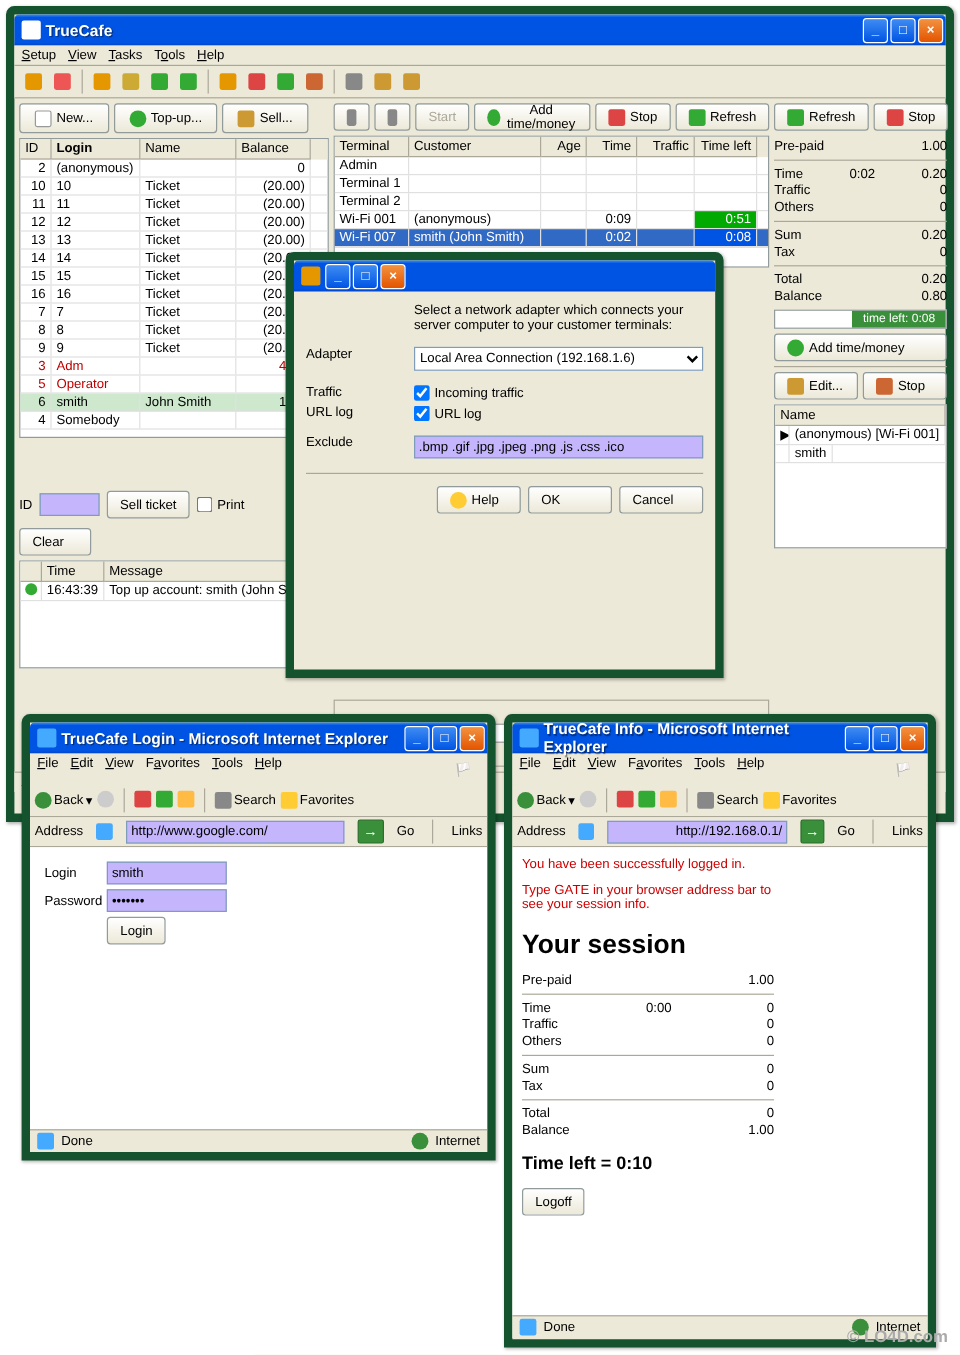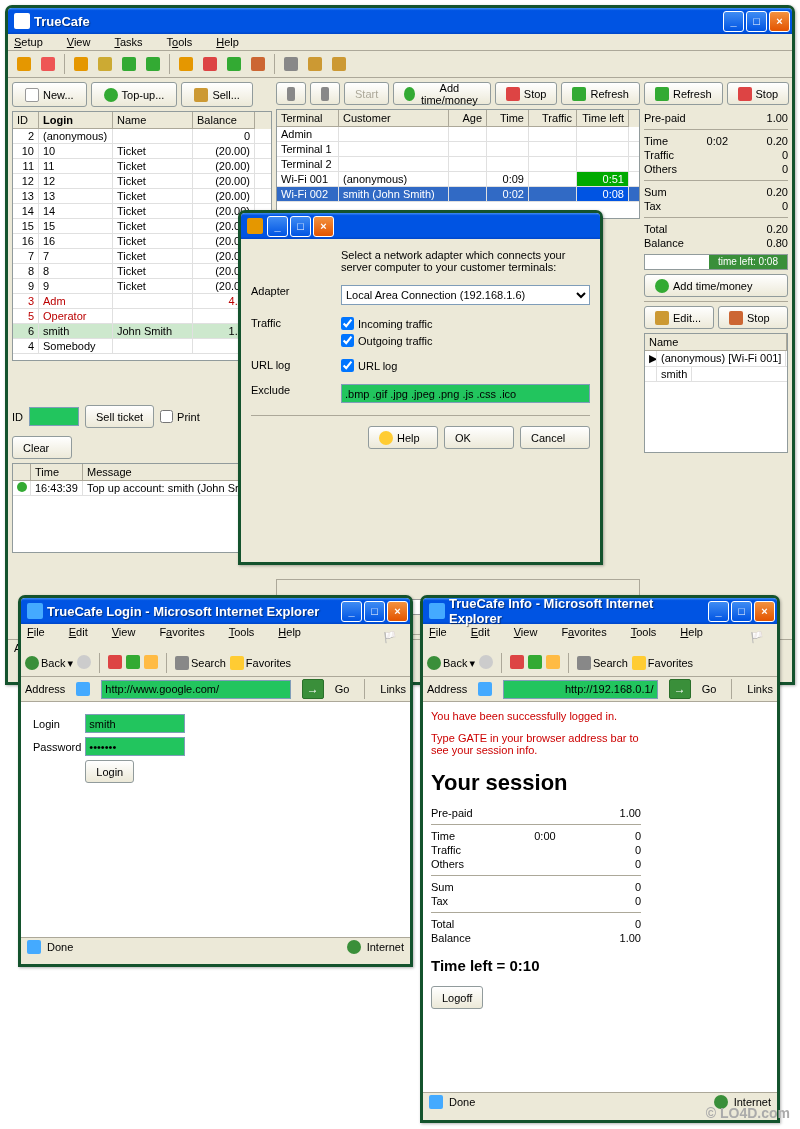--- a/index.html
+++ b/index.html
@@ -1,45 +1,45 @@
 <!DOCTYPE html>
 <html><head>
 <meta charset="utf-8">
 <style>
 * { box-sizing: border-box; margin: 0; padding: 0; }
 body { font-family: Tahoma, sans-serif; font-size: 11px; background: #fff; width: 800px; height: 1129px; position: relative; overflow: hidden; }
-.window { position: absolute; border: 3px solid #14532d; border-radius: 7px 7px 0 0; background: #ECE9D8; box-shadow: 1px 1px 3px rgba(0,0,0,0.3); }
+.window { position: absolute; border: 7px solid #14532d; border-radius: 7px 7px 0 0; background: #ECE9D8; box-shadow: 1px 1px 3px rgba(0,0,0,0.3); }
 .titlebar { height: 26px; background: linear-gradient(to bottom, #3F8CF3 0%, #0054E3 10%, #0054E3 90%, #0046C8 100%); display: flex; align-items: center; padding: 0 2px 0 6px; color: #fff; font-weight: bold; font-size: 13px; border-radius: 4px 4px 0 0; }
 .titlebar-icon { width: 16px; height: 16px; margin-right: 4px; background: #fff; border-radius: 2px; }
 .titlebar-text { flex: 1; text-shadow: 1px 1px 1px rgba(0,0,0,0.5); }
 .winbtns { display: flex; gap: 2px; }
 .winbtn { width: 21px; height: 21px; border-radius: 3px; border: 1px solid #fff; color: #fff; font-weight: bold; font-size: 11px; display: flex; align-items: center; justify-content: center; cursor: pointer; }
 .winbtn.min, .winbtn.max { background: linear-gradient(to bottom, #3F8CF3, #0054E3); }
 .winbtn.close { background: linear-gradient(to bottom, #F3923F, #E35400); }
-.menubar { background: #ECE9D8; padding: 2px 6px; display: flex; gap: 24px; font-size: 11px; }
+.menubar { background: #ECE9D8; padding: 2px 6px; display: flex; gap: 10px; font-size: 11px; }
 .menubar span { cursor: pointer; }
 .menubar span u { text-decoration: underline; }
 .toolbar { background: #ECE9D8; padding: 2px 4px; display: flex; gap: 0; align-items: center; border-bottom: 1px solid #ACA899; flex-wrap: wrap; }
 .toolbar.br-top { border-top: 1px solid #ACA899; }
 .tb-btn { width: 22px; height: 22px; margin: 0 1px; display: flex; align-items: center; justify-content: center; border-radius: 2px; cursor: pointer; }
 .tb-sep { width: 1px; height: 20px; background: #ACA899; margin: 0 4px; }
 .btn { background: linear-gradient(to bottom, #fff, #ECE9D8); border: 1px solid #919B9C; border-radius: 3px; padding: 2px 10px; cursor: pointer; font-size: 11px; display: inline-flex; align-items: center; gap: 4px; height: 23px; }
 .btn.big { height: 25px; padding: 2px 12px; }
 .btn.disabled { color: #ACA899; }
 .content { padding: 4px; }
 .grid { background: #fff; border: 1px solid #919B9C; font-size: 11px; }
 .grid-head { background: #ECE9D8; display: flex; }
 .grid-head .cell { border-right: 1px solid #ACA899; border-bottom: 1px solid #ACA899; padding: 2px 4px; }
 .grid-body { }
 .grid-row { display: flex; border-bottom: 1px solid #E0E0E0; }
 .grid-row .cell { padding: 1px 4px; border-right: 1px solid #E0E0E0; overflow: hidden; white-space: nowrap; }
 .grid-row.sel { background: #316AC5; color: #fff; }
 .grid-row.red { color: #B00; }
 .grid-row.green-bg { background: #CDE8CD; }
-.txtfield { border: 1px solid #7F9DB9; background: #22c55e; padding: 1px 3px; height: 19px; font-size: 11px; }
+.txtfield { border: 1px solid #7F9DB9; background: #c4b5fd; padding: 1px 3px; height: 19px; font-size: 11px; }
 .chk { display: inline-flex; align-items: center; gap: 4px; }
 .chk input { width: 13px; height: 13px; }
 .statusbar { background: #ECE9D8; border-top: 1px solid #ACA899; padding: 2px 6px; font-size: 11px; display: flex; align-items: center; gap: 6px; }
 .ie-toolbar { background: #ECE9D8; padding: 3px 4px; display: flex; align-items: center; gap: 4px; border-bottom: 1px solid #ACA899; font-size: 11px; }
 .ie-addr { background: #ECE9D8; padding: 2px 4px; display: flex; align-items: center; gap: 11px; border-bottom: 1px solid #ACA899; font-size: 11px; }
 .ie-body { background: #fff; padding: 8px; font-size: 11px; overflow: auto; }
 .go-btn { width: 22px; height: 20px; background: #3A8F3A; border: 1px solid #2A6F2A; border-radius: 2px; color: #fff; display: flex; align-items: center; justify-content: center; cursor: pointer; font-size: 12px; }
 .progress-bar { height: 16px; background: #fff; border: 1px solid #919B9C; position: relative; }
 .progress-fill { background: #3A8F3A; height: 100%; position: absolute; right: 0; top: 0; color: #fff; text-align: center; font-size: 10px; line-height: 14px; }
 .rt { text-align: right; }
@@ -317,21 +317,21 @@
             </div>
             <div class="grid-row">
               <div class="cell" style="width:62px">Wi-Fi 001</div>
               <div class="cell" style="width:110px">(anonymous)</div>
               <div class="cell rt" style="width:38px"></div>
               <div class="cell rt" style="width:42px">0:09</div>
               <div class="cell rt" style="width:48px"></div>
               <div class="cell rt" style="width:52px;background:#0A0;color:#fff;">0:51</div>
             </div>
             <div class="grid-row sel">
-              <div class="cell" style="width:62px">Wi-Fi 002</div>
+              <div class="cell" style="width:62px">Wi-Fi 007</div>
               <div class="cell" style="width:110px">smith (John Smith)</div>
               <div class="cell rt" style="width:38px"></div>
               <div class="cell rt" style="width:42px">0:02</div>
               <div class="cell rt" style="width:48px"></div>
               <div class="cell rt" style="width:52px;background:#0054E3;color:#fff;">0:08</div>
             </div>
           </div>
       </div>
 
       <div style="display:flex; gap:8px; align-items:center; margin-top:360px; padding:4px; border:1px solid #ACA899; height:56px;">
@@ -446,27 +446,20 @@
     <div style="margin-left:90px; margin-bottom:12px;">Select a network adapter which connects your server computer to your customer terminals:</div>
     <div style="display:flex; margin-bottom:12px;">
       <div style="width:90px">Adapter</div>
       <select style="flex:1"><option>Local Area Connection (192.168.1.6)</option></select>
     </div>
     <div style="display:flex; margin-bottom:4px;">
       <div style="width:90px">Traffic</div>
       <label class="chk">
           <input type="checkbox" checked="" style="">
           <span>Incoming traffic</span>
-        </label>
-    </div>
-    <div style="display:flex; margin-bottom:12px;">
-      <div style="width:90px"></div>
-      <label class="chk">
-          <input type="checkbox" checked="" style="">
-          <span>Outgoing traffic</span>
         </label>
     </div>
     <div style="display:flex; margin-bottom:12px;">
       <div style="width:90px">URL log</div>
       <label class="chk">
           <input type="checkbox" checked="" style="">
           <span>URL log</span>
         </label>
     </div>
     <div style="display:flex; margin-bottom:12px;">

